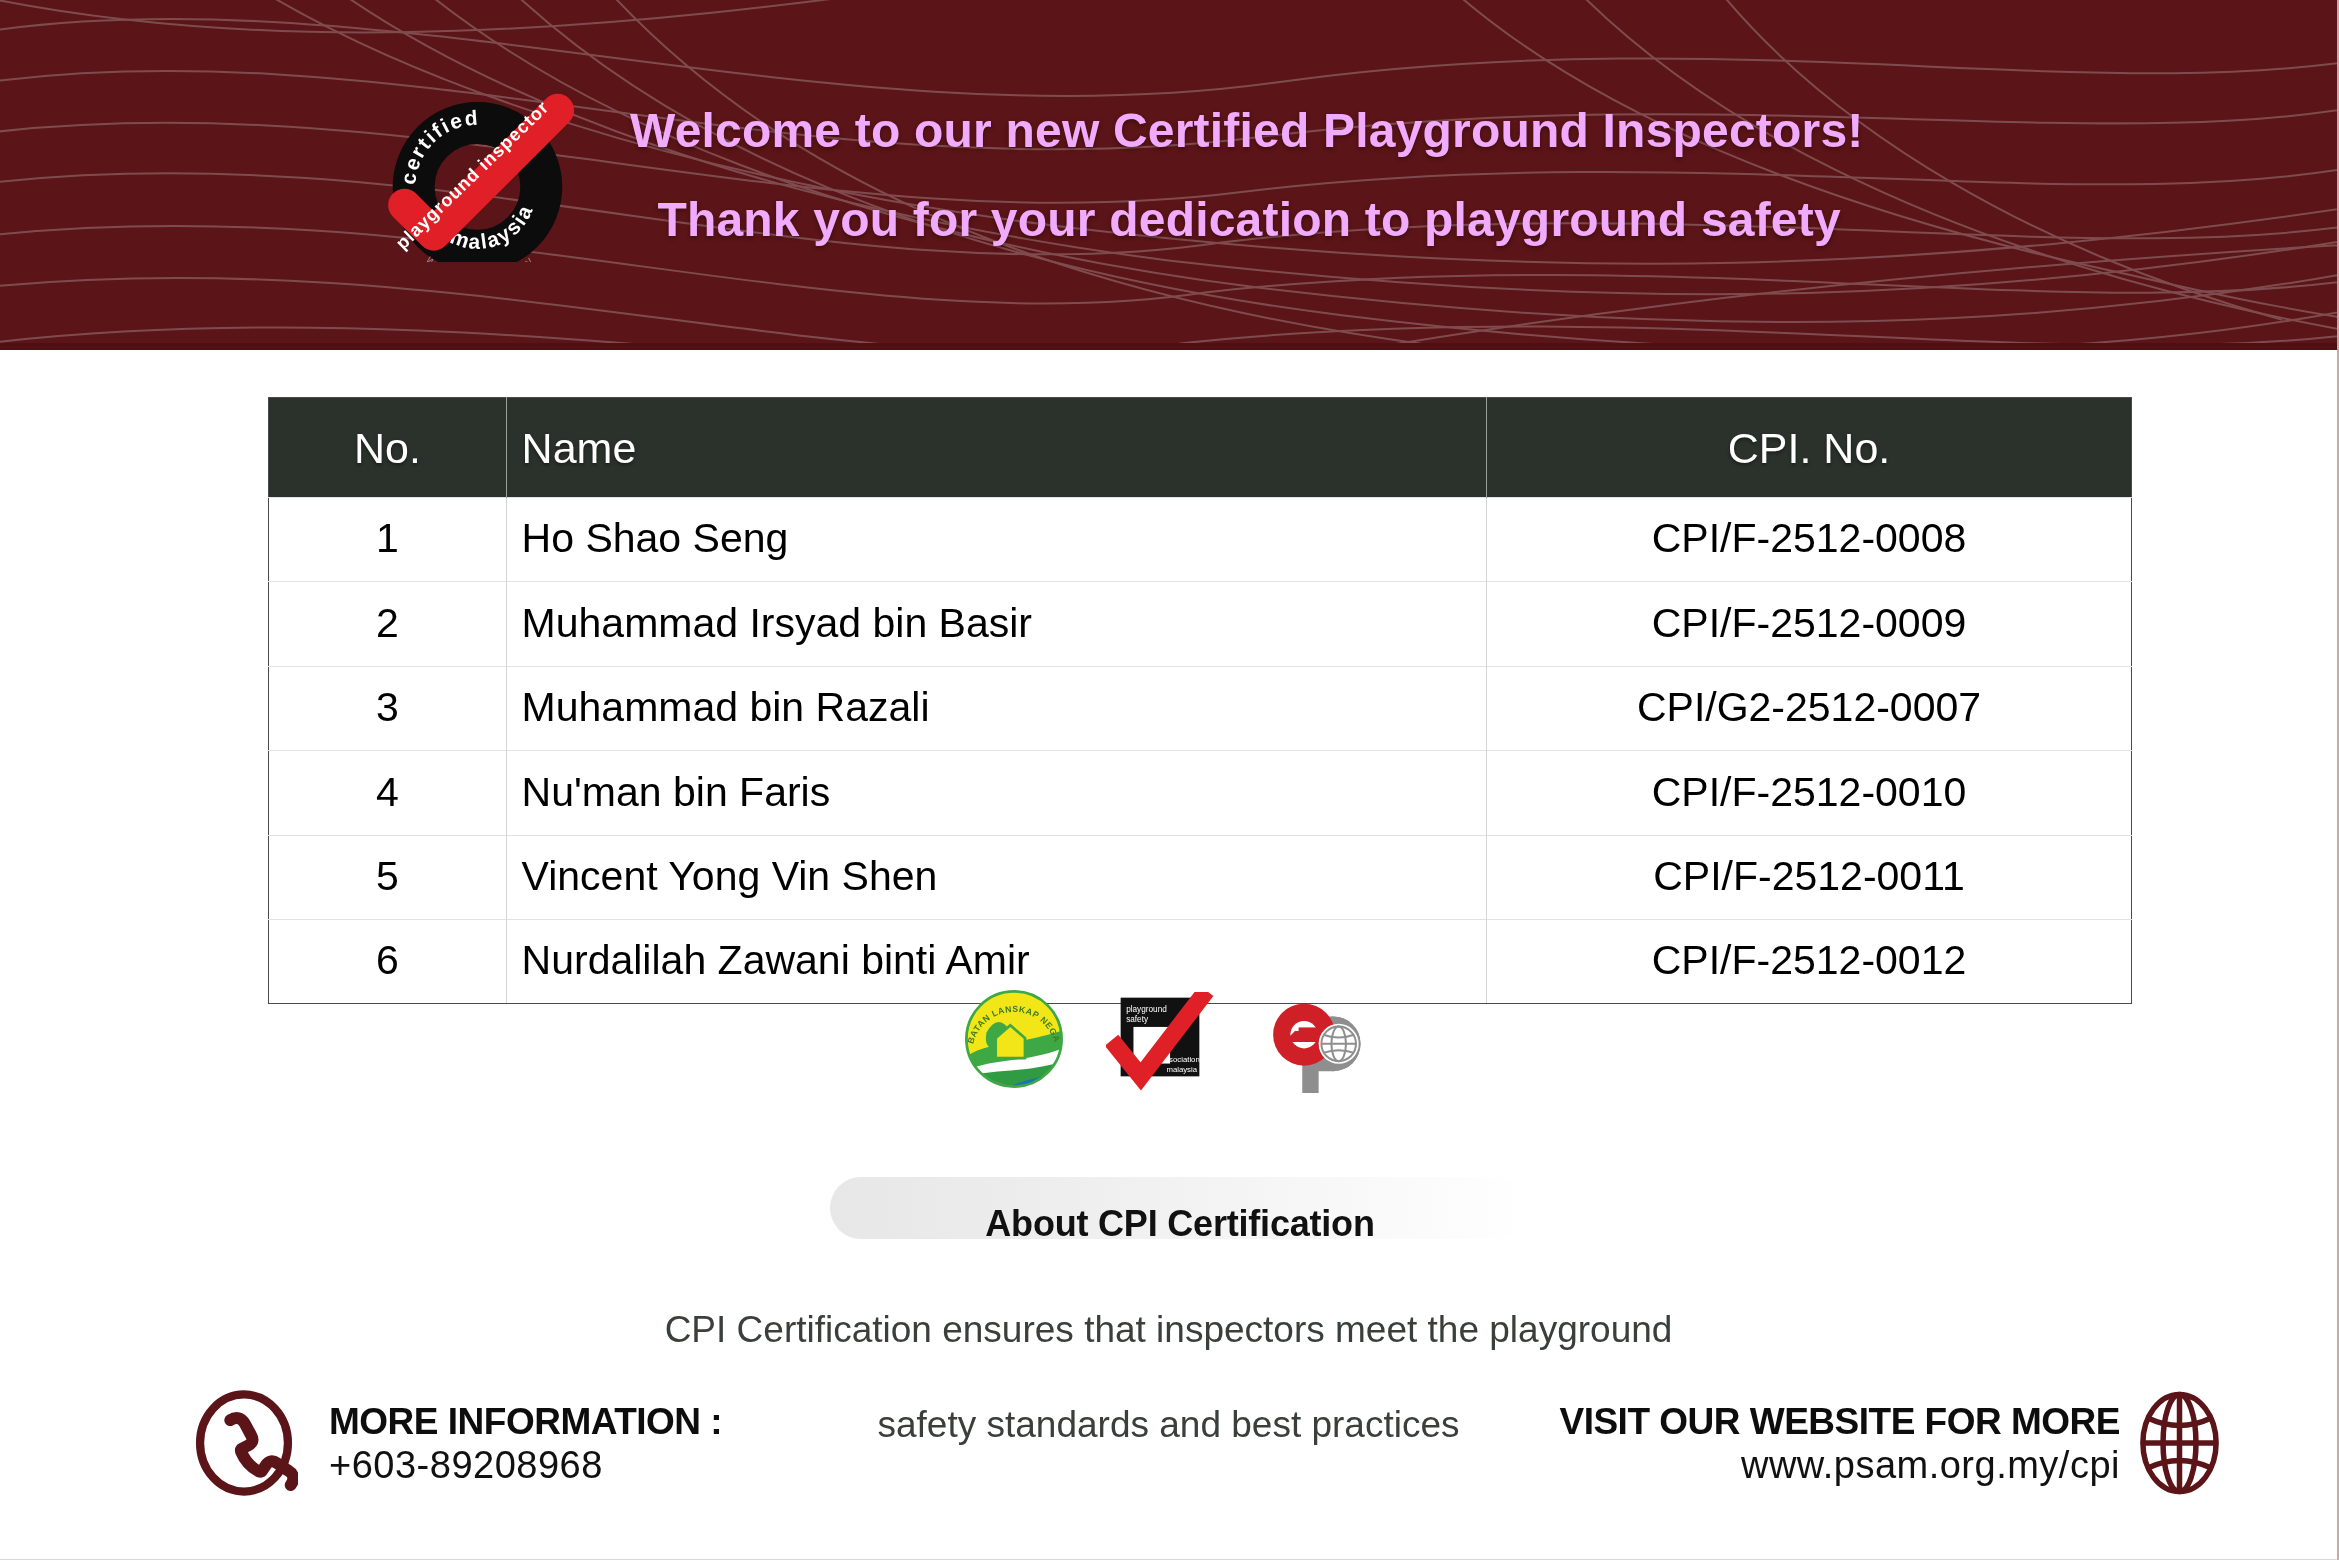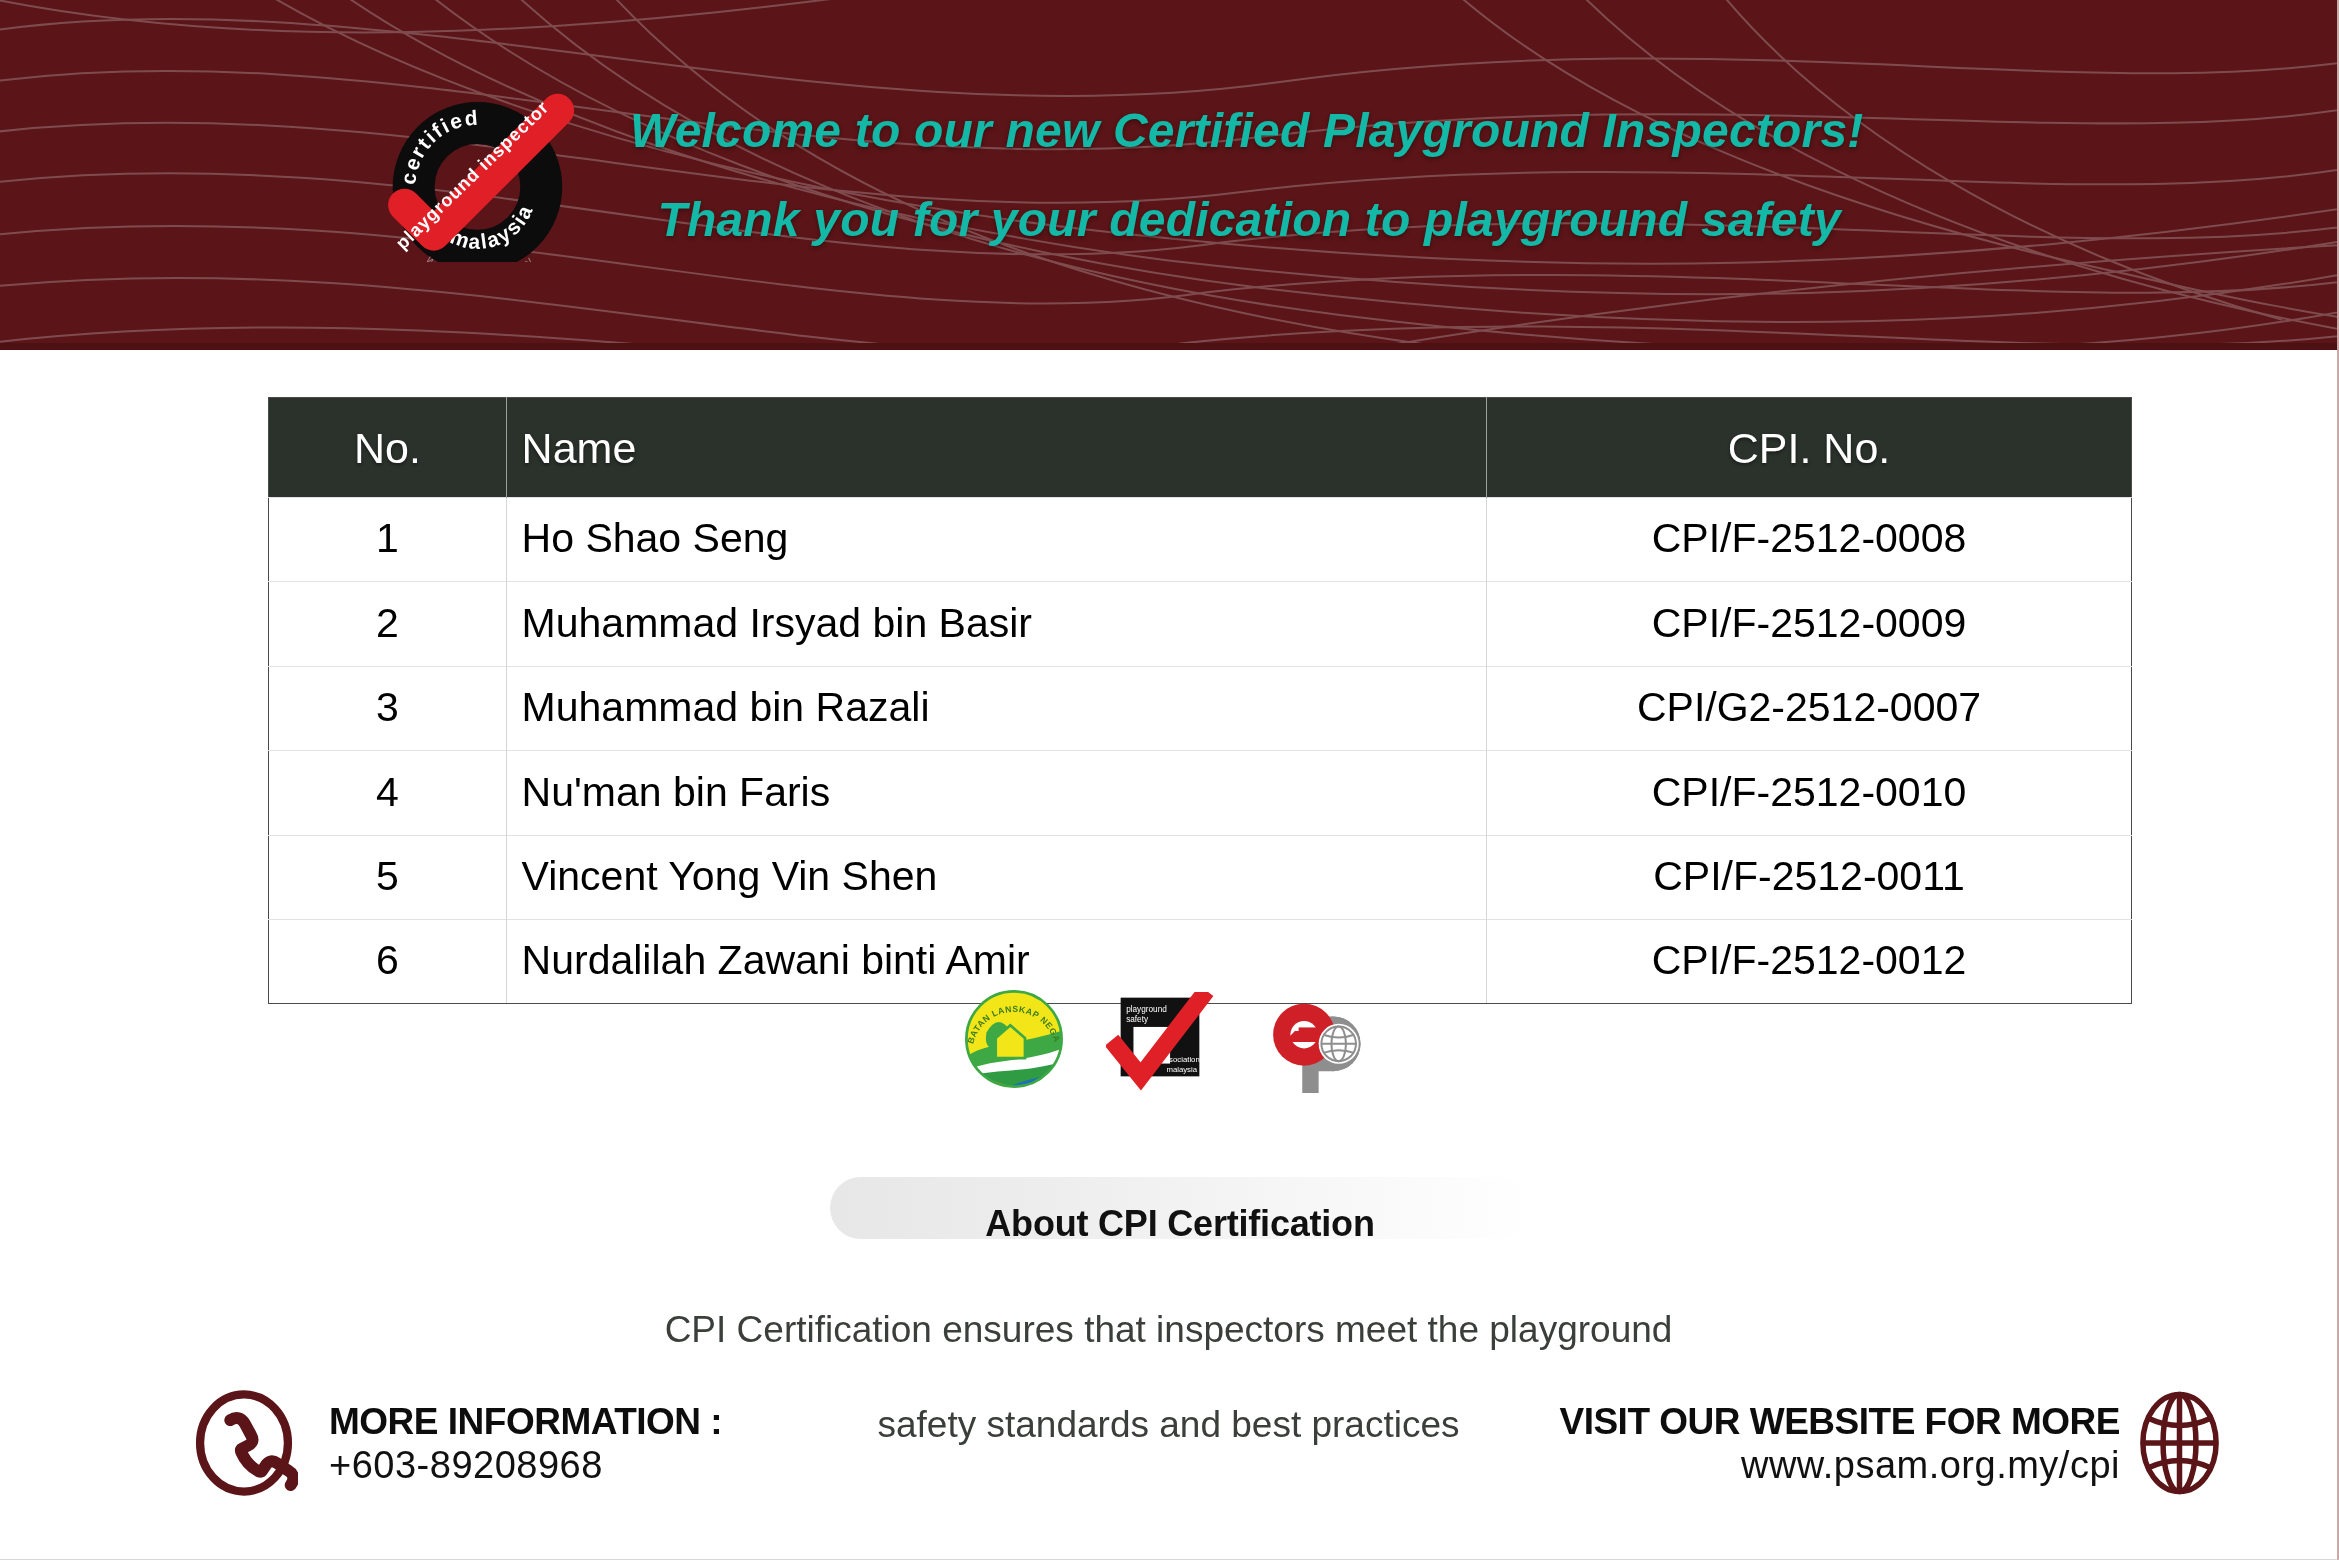--- a/index.html
+++ b/index.html
@@ -53,22 +53,21 @@
 
   
   .cpi-badge {
     position: relative;
     width: 196px;
     height: 174px;
     flex: 0 0 auto;
   }
 
   .headline {
-    color: #14b8a6;
-    font-style: italic;
+    color: #f0abfc;
     font-weight: 600;
     font-size: 48px;
     line-height: 1.28;
     letter-spacing: 0.2px;
     text-shadow: 0 1.8px 4.6px rgba(0,0,0,.35);
     white-space: pre-line;
   }
   .headline .l2 { display: block; padding-left: 27.4px; margin-top: 28px; }
 
   

